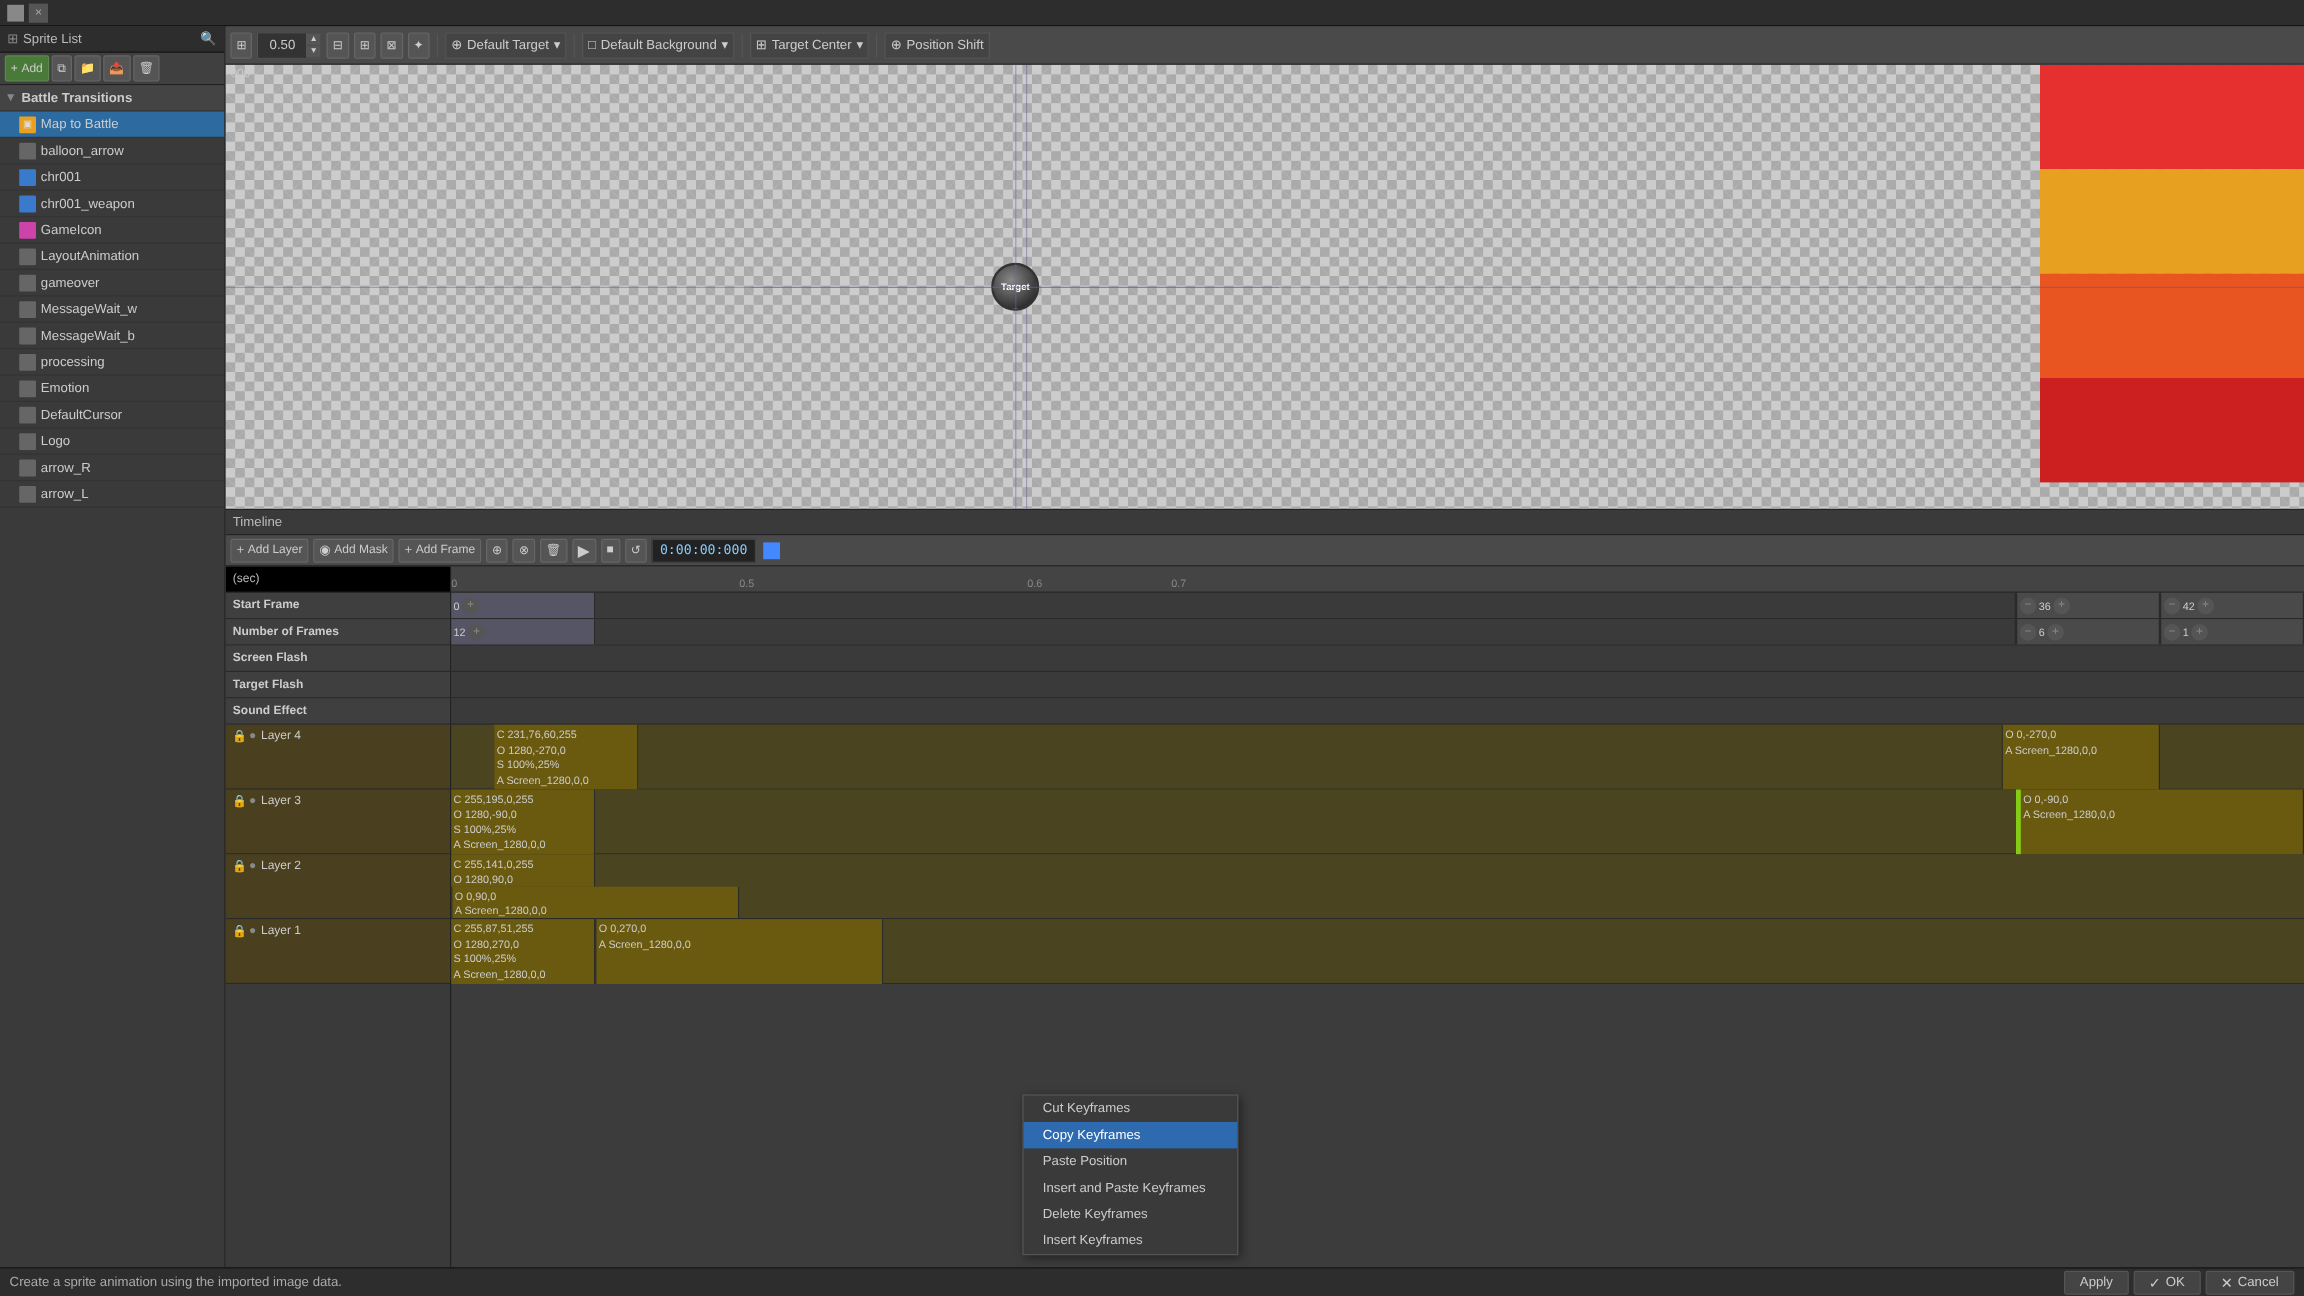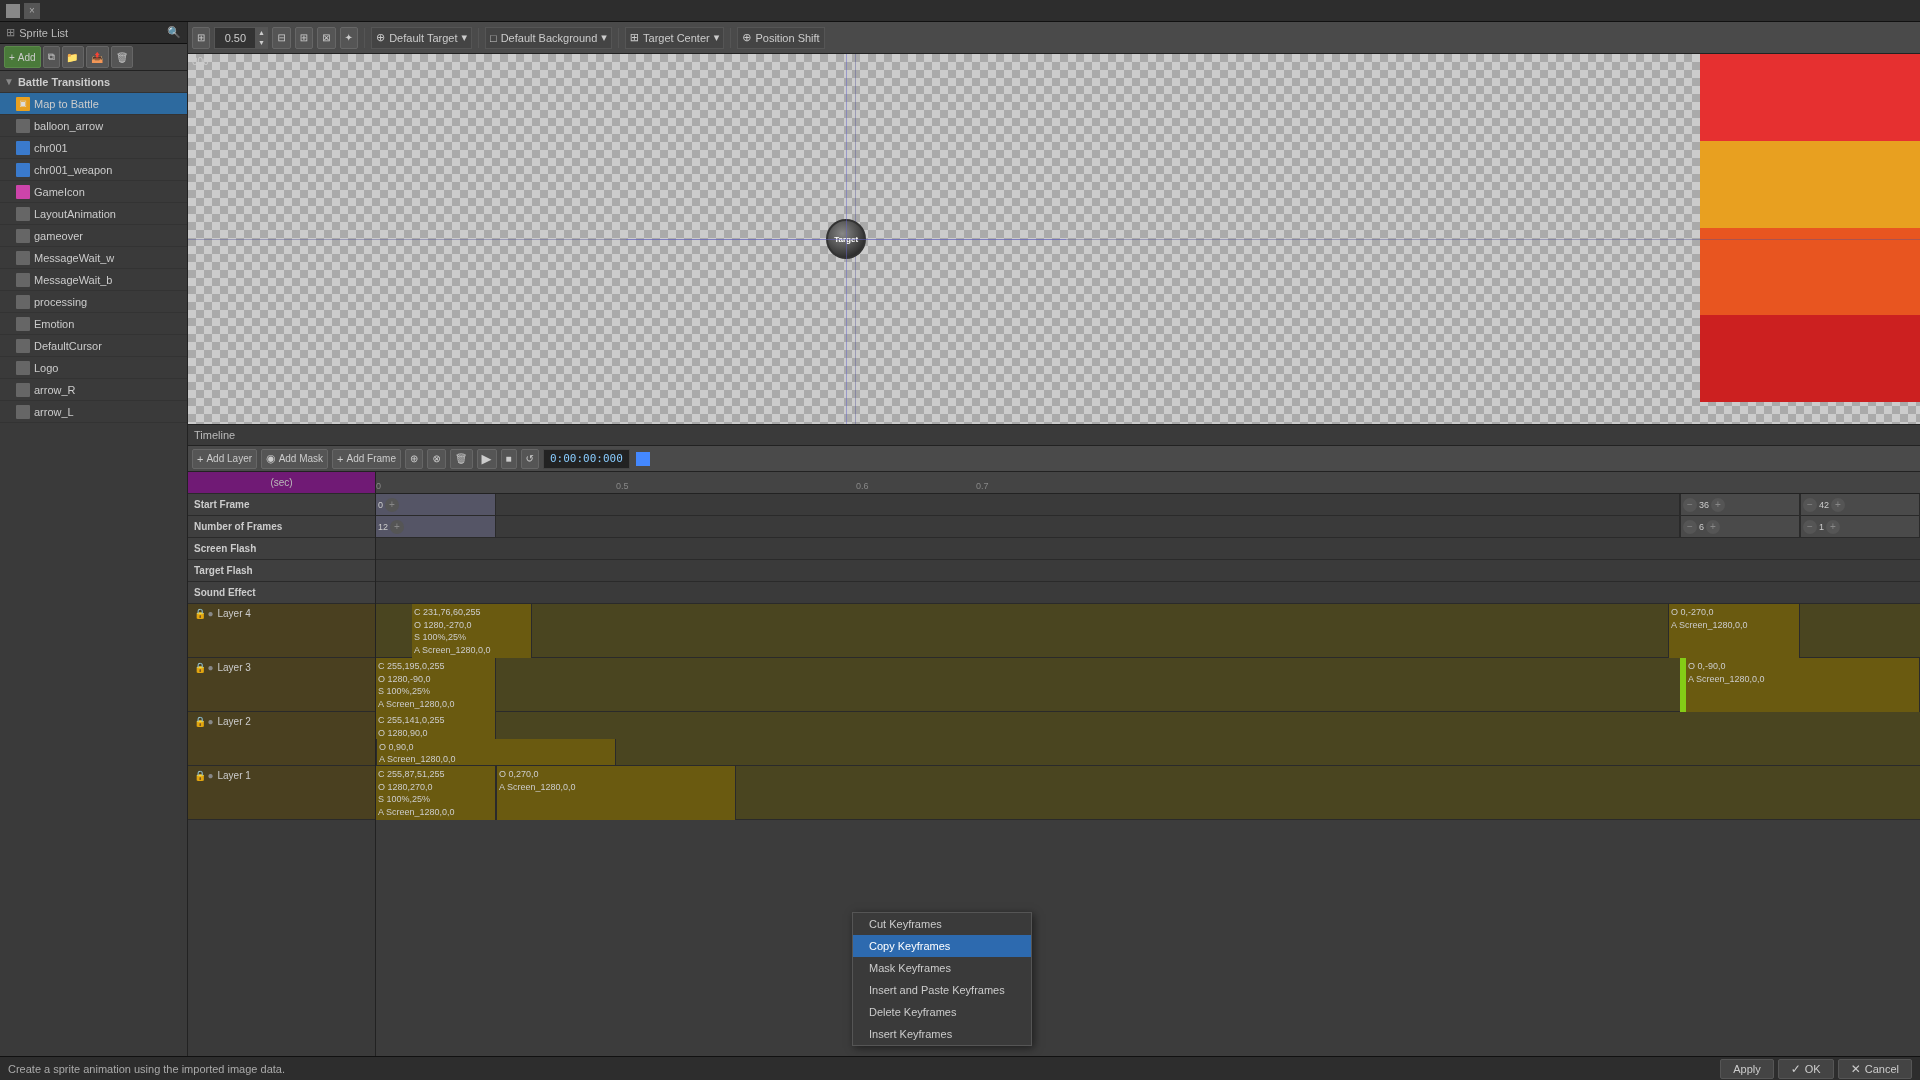--- a/index.html
+++ b/index.html
@@ -280,21 +280,21 @@
     }
     .timeline-label-row {
       height: 22px;
       display: flex;
       align-items: center;
       padding: 0 6px;
       border-bottom: 1px solid #2a2a2a;
       font-size: 10px;
       color: #ccc;
     }
-    .timeline-label-row.header { background: #701a75; color: #bbb; justify-content: center; }
+    .timeline-label-row.header { background: #000000; color: #bbb; }
     .timeline-label-row.group { background: #3f3f3f; font-weight: bold; }
     .timeline-label-row.layer-4 { background: #4a4020; }
     .timeline-label-row.layer-3 { background: #4a4020; }
     .timeline-label-row.layer-2 { background: #4a4020; }
     .timeline-label-row.layer-1 { background: #4a4020; }
 
     .timeline-content {
       flex: 1;
       overflow-x: auto;
       position: relative;
@@ -717,21 +717,21 @@
                 <div>O 0,-270,0<br>A Screen_1280,0,0</div>
               </div>
               <div style="width:120px; background:#4a4520;"></div>
             </div>
 
             <div class="timeline-row layer-bg" style="height:54px; background:#4a4520;">
               <div class="keyframe-cell" style="width:120px; background:#6a5a10; border-right:1px solid #2a2a2a; align-items:flex-start; padding-top:2px; font-size:9px; line-height:1.4; height:54px;">
                 <div>C 255,195,0,255<br>O 1280,-90,0<br>S 100%,25%<br>A Screen_1280,0,0</div>
               </div>
               <div style="flex:1; background:#4a4520;"></div>
-              <div class="keyframe-cell" style="width:240px; background:#6a5a10; border-left:6px solid #84cc16; align-items:flex-start; padding-top:2px; font-size:9px; line-height:1.4; height:54px;">
+              <div class="keyframe-cell" style="width:240px; background:#6a5a10; border-left:4px solid #84cc16; align-items:flex-start; padding-top:2px; font-size:9px; line-height:1.4; height:54px;">
                 <div>O 0,-90,0<br>A Screen_1280,0,0</div>
               </div>
             </div>
 
             <div class="timeline-row layer-bg" style="height:54px; background:#4a4520;flex-direction:column;">
               <div class="keyframe-cell" style="width:120px; background:#6a5a10; border-right:1px solid #2a2a2a; align-items:flex-start; padding-top:2px; font-size:9px; line-height:1.4; height:54px;">
                 <div>C 255,141,0,255<br>O 1280,90,0<br>S 100%,25%<br>A Screen_1280,0,0</div>
               </div>
               <div class="keyframe-cell" style="width:240px; background:#6a5a10; border-left:1px solid #2a2a2a; align-items:flex-start; padding-top:2px; font-size:9px; line-height:1.4; height:54px;">
                 <div>O 0,90,0<br>A Screen_1280,0,0</div>
@@ -752,21 +752,21 @@
           </div>
 
           <div class="context-menu">
             <div class="context-menu-item">
               <span>Cut Keyframes</span>
             </div>
             <div class="context-menu-item active-item">
               <span>Copy Keyframes</span>
             </div>
             <div class="context-menu-item">
-              <span>Mask Keyframes</span>
+              <span>Paste Position</span>
             </div>
             <div class="context-menu-item">
               <span>Insert and Paste Keyframes</span>
             </div>
             <div class="context-menu-item">
               <span>Delete Keyframes</span>
             </div>
             <div class="context-menu-item">
               <span>Insert Keyframes</span>
             </div>

